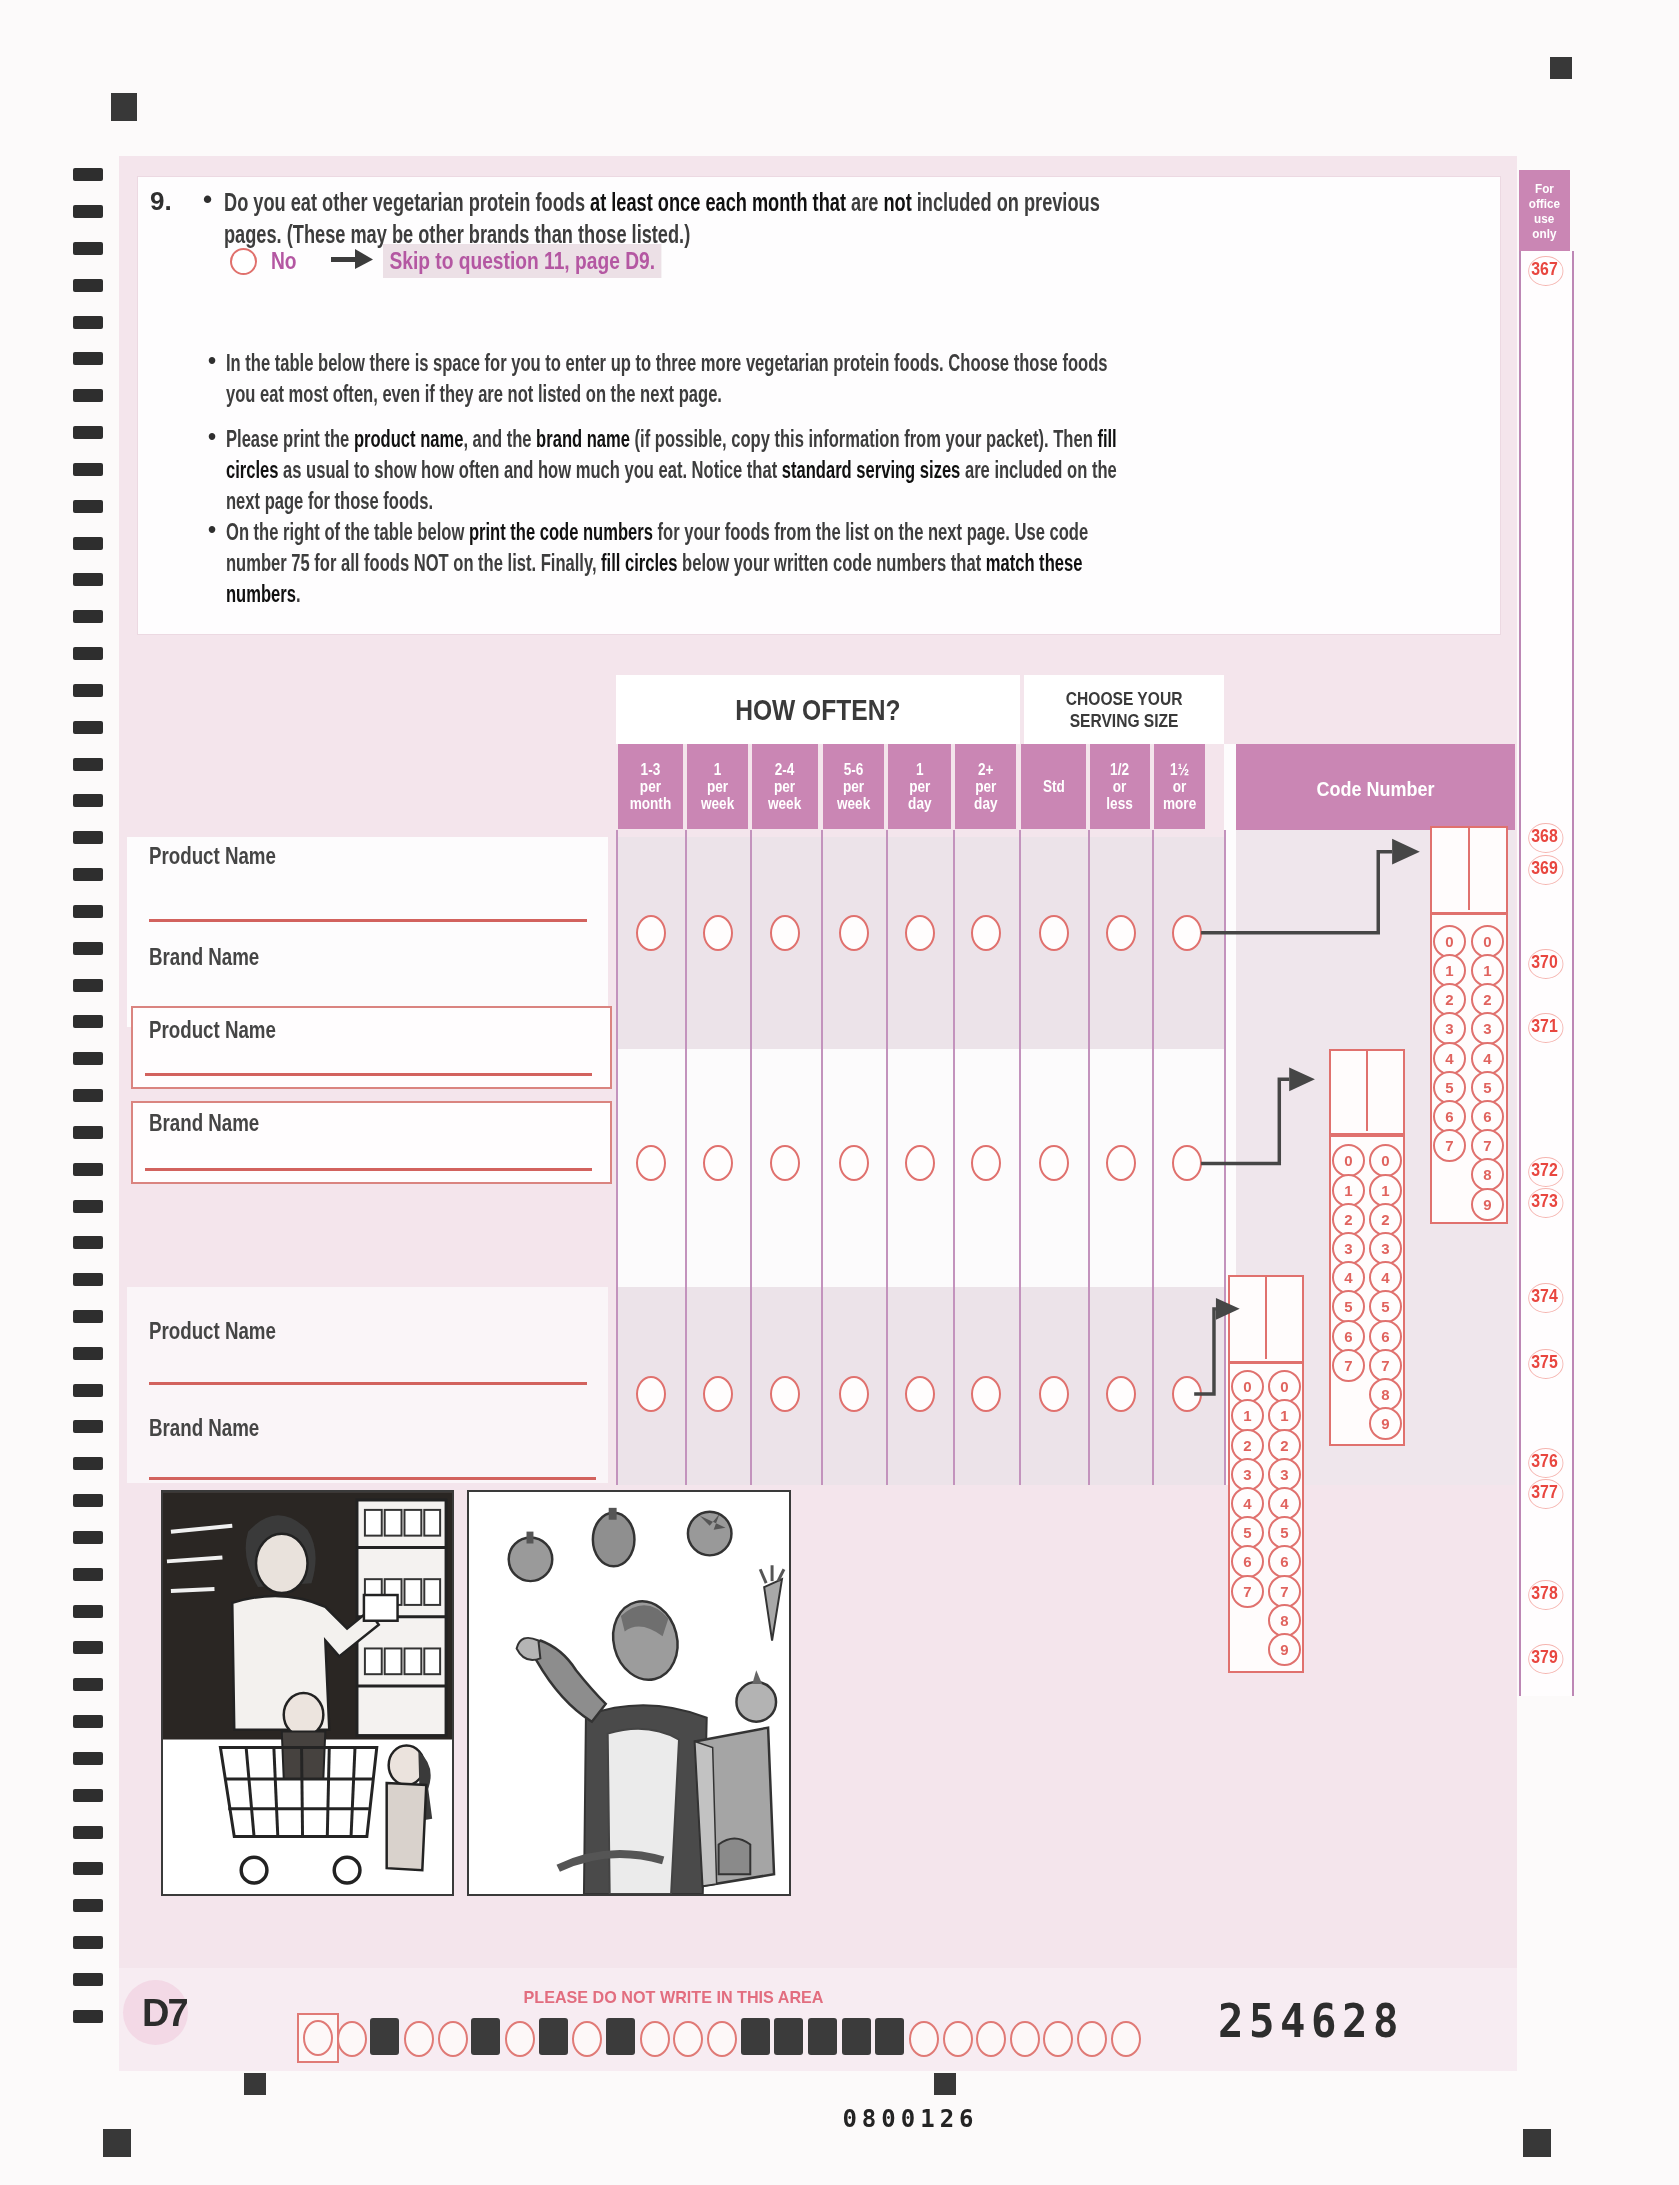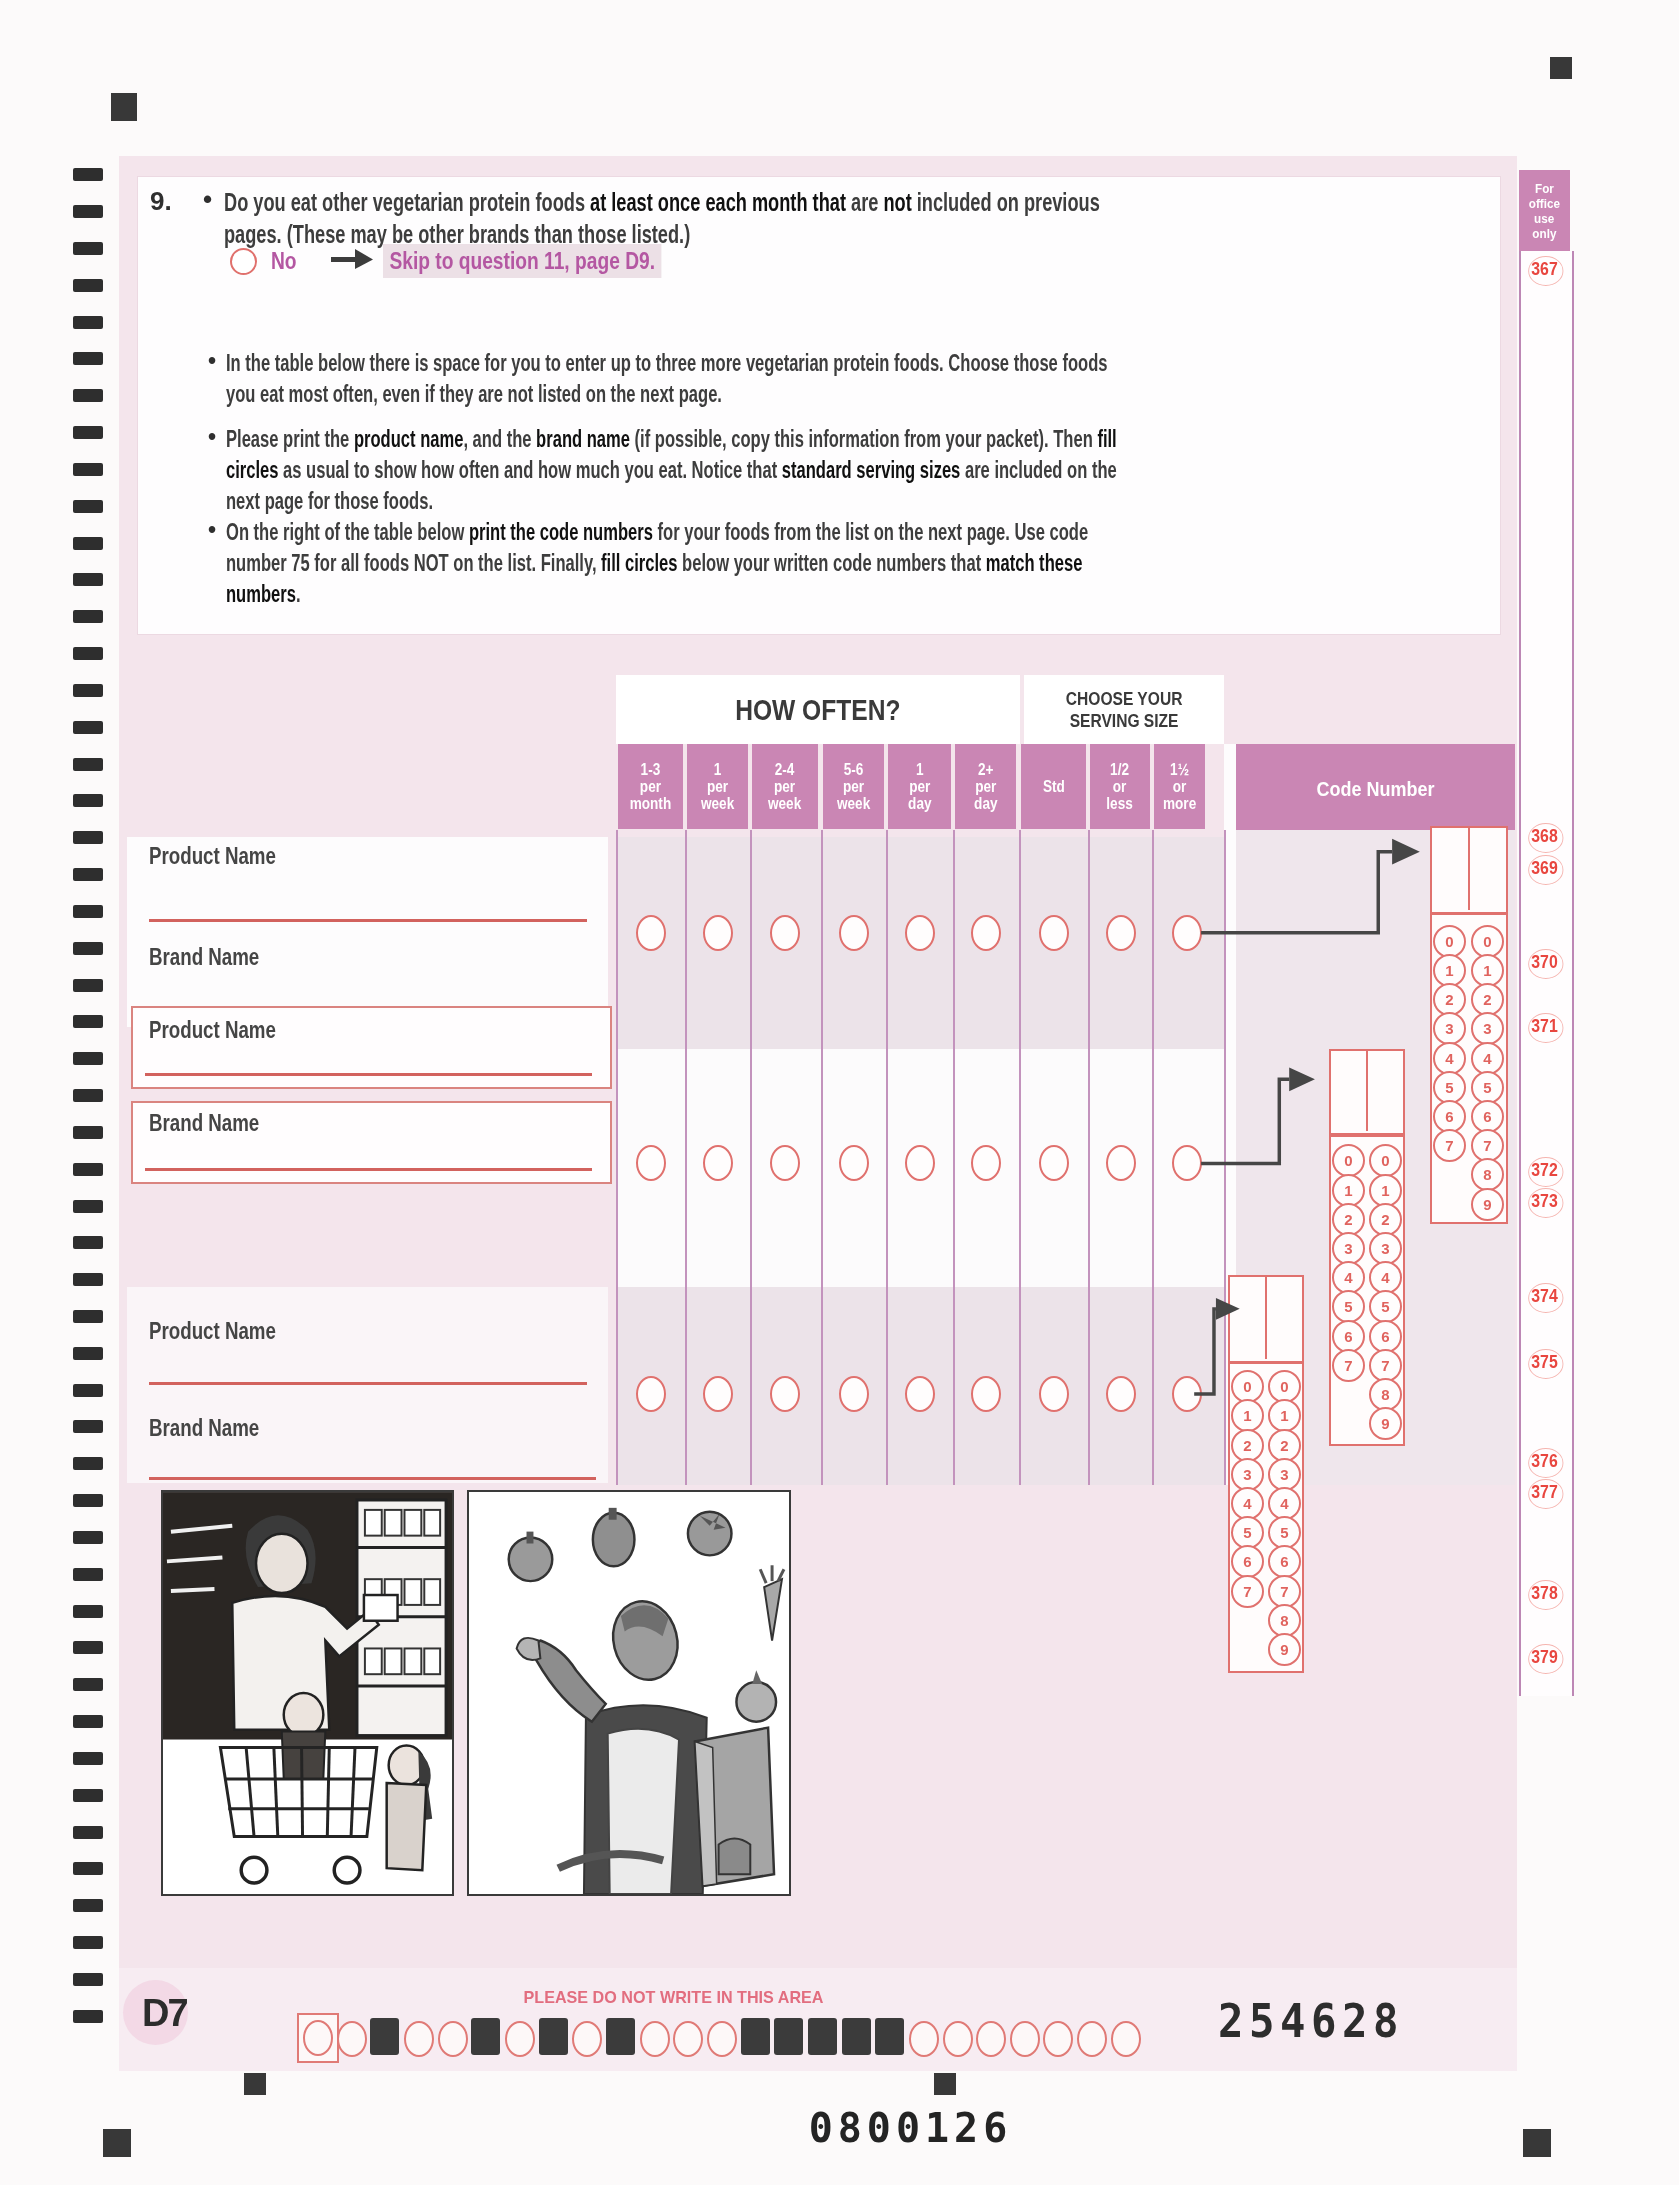--- a/index.html
+++ b/index.html
@@ -62,21 +62,21 @@
   #d7strip{position:absolute;left:119px;top:1968px;width:1398px;height:103px;background:#f7ecf2;}
   #d7circle{position:absolute;left:123px;top:1980px;width:65px;height:65px;border-radius:50%;background:#f3d9e6;}
   #d7label{position:absolute;left:142px;top:1992px;font-size:38px;font-weight:900;color:#2c2c2c;letter-spacing:-2px;}
   #dnw{position:absolute;left:416px;top:1988px;width:515px;text-align:center;font-size:17px;font-weight:bold;color:#e26d7f;transform:scaleX(.95);}
   .pat-c{position:absolute;top:2021px;width:26px;height:32px;border:2.5px solid #e07a76;border-radius:50%;background:#fdf8f8;}
   .pat-f{position:absolute;top:2018px;width:29px;height:37px;background:#3b3b3b;border-radius:3px;}
   .pat-b{position:absolute;top:2013px;width:38px;height:46px;border:2px solid #e07a76;display:flex;align-items:center;justify-content:center;background:#fdf8f8;}
   .pat-b div{width:26px;height:32px;border:2.5px solid #e07a76;border-radius:50%;}
   #serial{position:absolute;left:1218px;top:1994px;font-family:"DejaVu Sans Mono",monospace;font-size:46px;font-weight:bold;color:#2d2d2d;letter-spacing:6px;transform:scaleX(.92);transform-origin:0 0;}
   #bottomcode{position:absolute;left:752px;top:2105px;width:317px;text-align:center;font-family:"DejaVu Sans Mono",monospace;
-              font-size:40px;font-weight:bold;color:#242424;letter-spacing:5px;}
+              font-size:24px;font-weight:bold;color:#242424;letter-spacing:5px;}
 </style>
 </head>
 <body>
 
 <div id="page">
 
   <div id="binding">
       <div class="bindmark" style="top: 168px;"></div>
       <div class="bindmark" style="top: 205px;"></div>
       <div class="bindmark" style="top: 242px;"></div>

